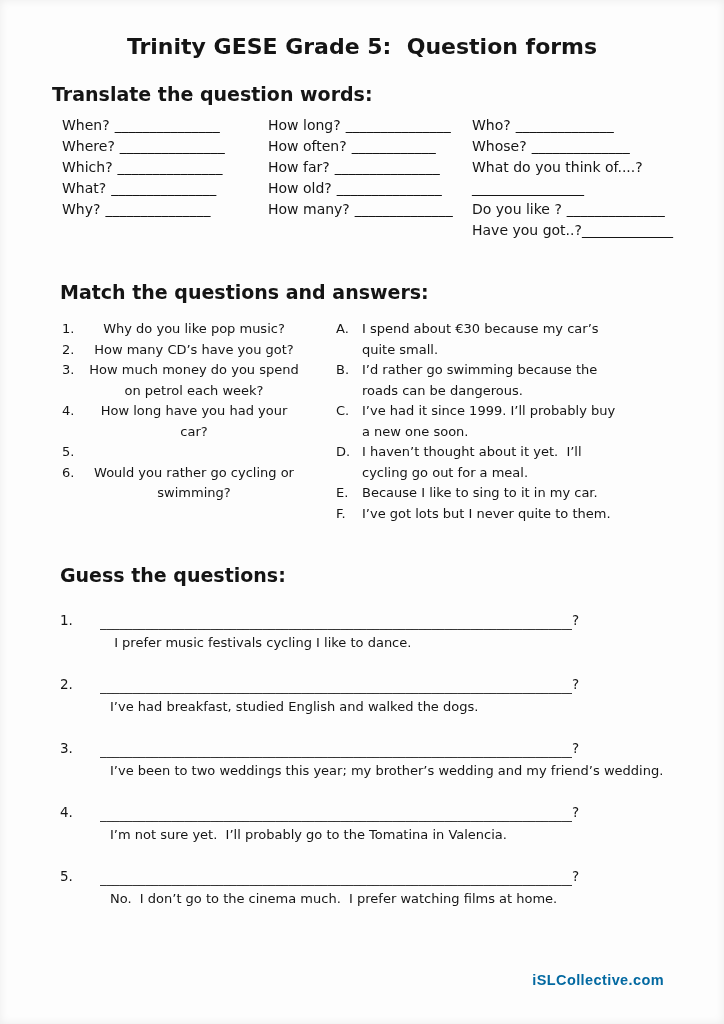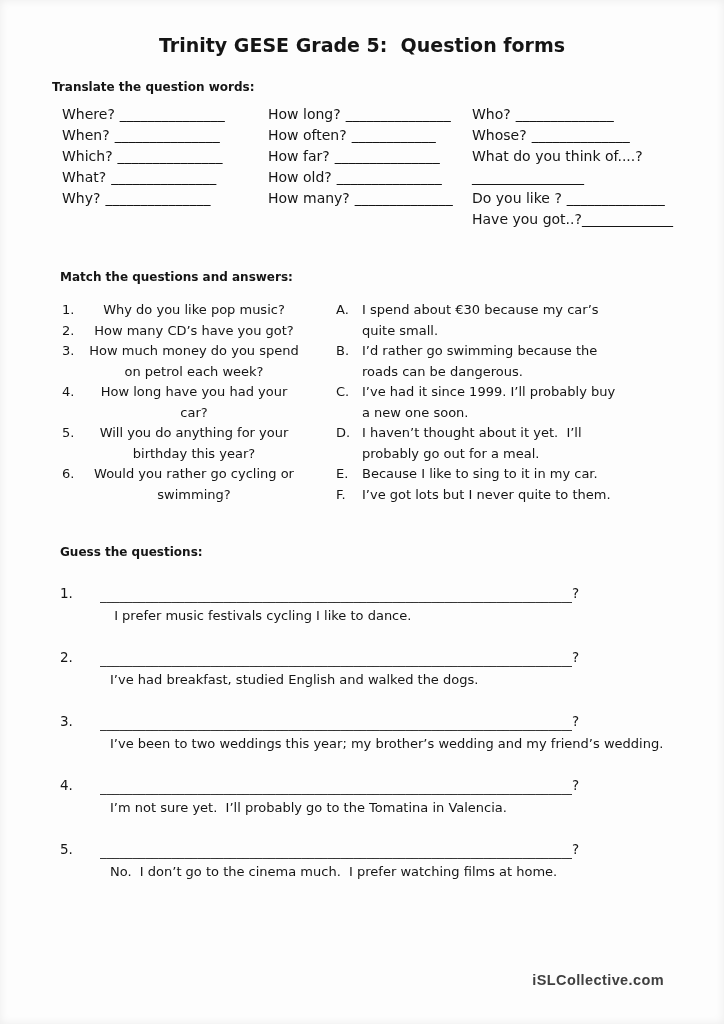--- a/index.html
+++ b/index.html
@@ -8,26 +8,26 @@
     width:724px; height:1024px;
     background:#fdfdfd;
     box-shadow: inset 0 0 10px rgba(0,0,0,0.07);
     font-family:"DejaVu Sans", sans-serif;
     color:#151515;
     overflow:hidden;
   }
   .title {
     padding-top:34px;
     text-align:center;
-    font-size:19px;
+    font-size:22px;
     font-weight:bold;
     white-space:pre;
   }
   .sec-heading {
-    font-size:12px;
+    font-size:19px;
     font-weight:bold;
     white-space:pre;
   }
   
   .translate-heading { margin:24px 0 0 52px; }
   .qw-grid {
     display:flex;
     margin:10px 0 0 62px;
     font-size:14px;
   }
@@ -71,36 +71,36 @@
     white-space:pre;
     line-height:20px;
   }
   
   .watermark {
     position:absolute;
     right:60px; bottom:36px;
     font-family:"Liberation Sans", sans-serif;
     font-size:14.5px;
     font-weight:bold;
-    color:#404040;
+    color:#0369a1;
     letter-spacing:0.4px;
   }
 </style>
 </head>
 <body>
 
 <div class="page">
 
   <div class="title">Trinity GESE Grade 5:  Question forms</div>
 
   <div class="sec-heading translate-heading">Translate the question words:</div>
   <div class="qw-grid">
     <div class="qw-col1">
+      <div class="qw-row"><span>When?</span><span class="qw-blank">_______________</span></div>
       <div class="qw-row"><span>Where?</span><span class="qw-blank">_______________</span></div>
-      <div class="qw-row"><span>When?</span><span class="qw-blank">_______________</span></div>
       <div class="qw-row"><span>Which?</span><span class="qw-blank">_______________</span></div>
       <div class="qw-row"><span>What?</span><span class="qw-blank">_______________</span></div>
       <div class="qw-row"><span>Why?</span><span class="qw-blank">_______________</span></div>
     </div>
     <div class="qw-col2">
       <div class="qw-row"><span>How long?</span><span class="qw-blank">_______________</span></div>
       <div class="qw-row"><span>How often?</span><span class="qw-blank">____________</span></div>
       <div class="qw-row"><span>How far?</span><span class="qw-blank">_______________</span></div>
       <div class="qw-row"><span>How old?</span><span class="qw-blank">_______________</span></div>
       <div class="qw-row"><span>How many?</span><span class="qw-blank">______________</span></div>
@@ -131,22 +131,20 @@
           <span class="match-txt">How much money do you spend
 on petrol each week?</span>
         </div>
       <div class="match-row">
           <span class="match-num">4.</span>
           <span class="match-txt">How long have you had your
 car?</span>
         </div>
       <div class="match-row">
           <span class="match-num">5.</span>
-          <span class="match-txt">Will you do anything for your
-birthday this year?</span>
         </div>
       <div class="match-row">
           <span class="match-num">6.</span>
           <span class="match-txt">Would you rather go cycling or
 swimming?</span>
         </div>
     </div>
     <div class="match-col-a">
       <div class="match-row">
           <span class="match-num">A.</span>
@@ -159,21 +157,21 @@
 roads can be dangerous.</span>
         </div>
       <div class="match-row">
           <span class="match-num">C.</span>
           <span class="match-txt">I’ve had it since 1999. I’ll probably buy
 a new one soon.</span>
         </div>
       <div class="match-row">
           <span class="match-num">D.</span>
           <span class="match-txt">I haven’t thought about it yet.  I’ll
-probably go out for a meal.</span>
+cycling go out for a meal.</span>
         </div>
       <div class="match-row">
           <span class="match-num">E.</span>
           <span class="match-txt">Because I like to sing to it in my car.</span>
         </div>
       <div class="match-row">
           <span class="match-num">F.</span>
           <span class="match-txt">I’ve got lots but I never quite to them.</span>
         </div>
     </div>

